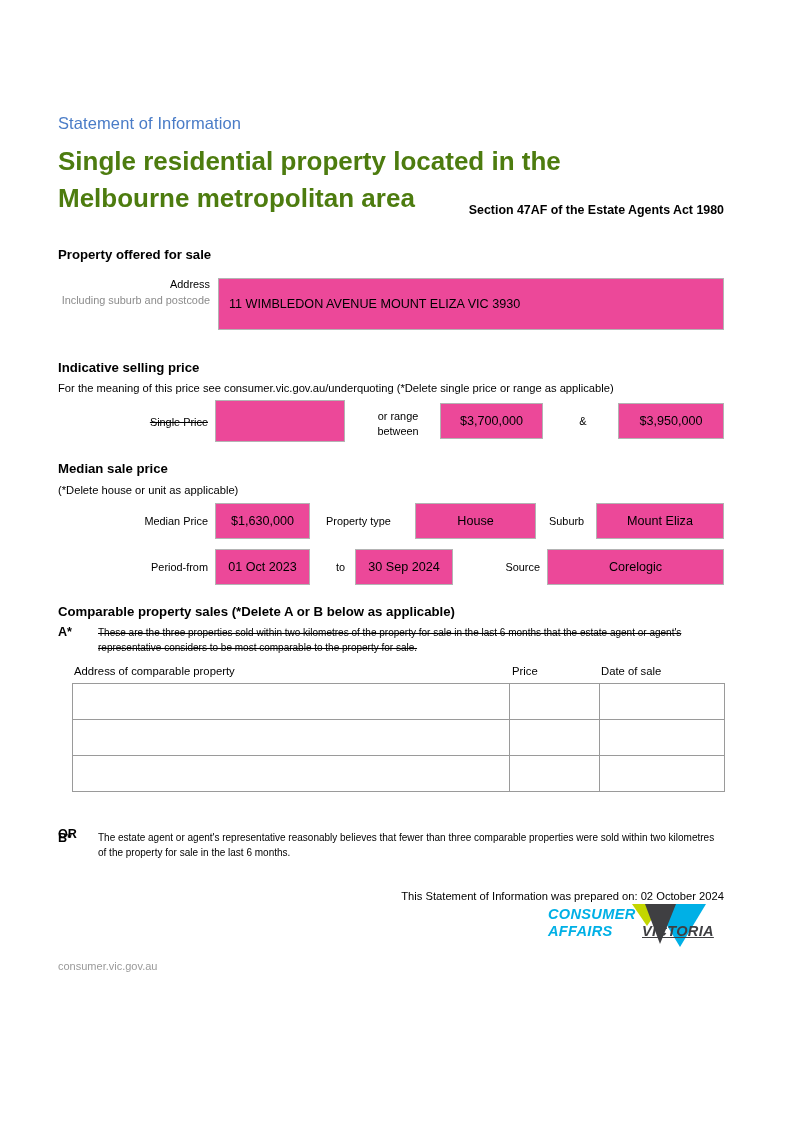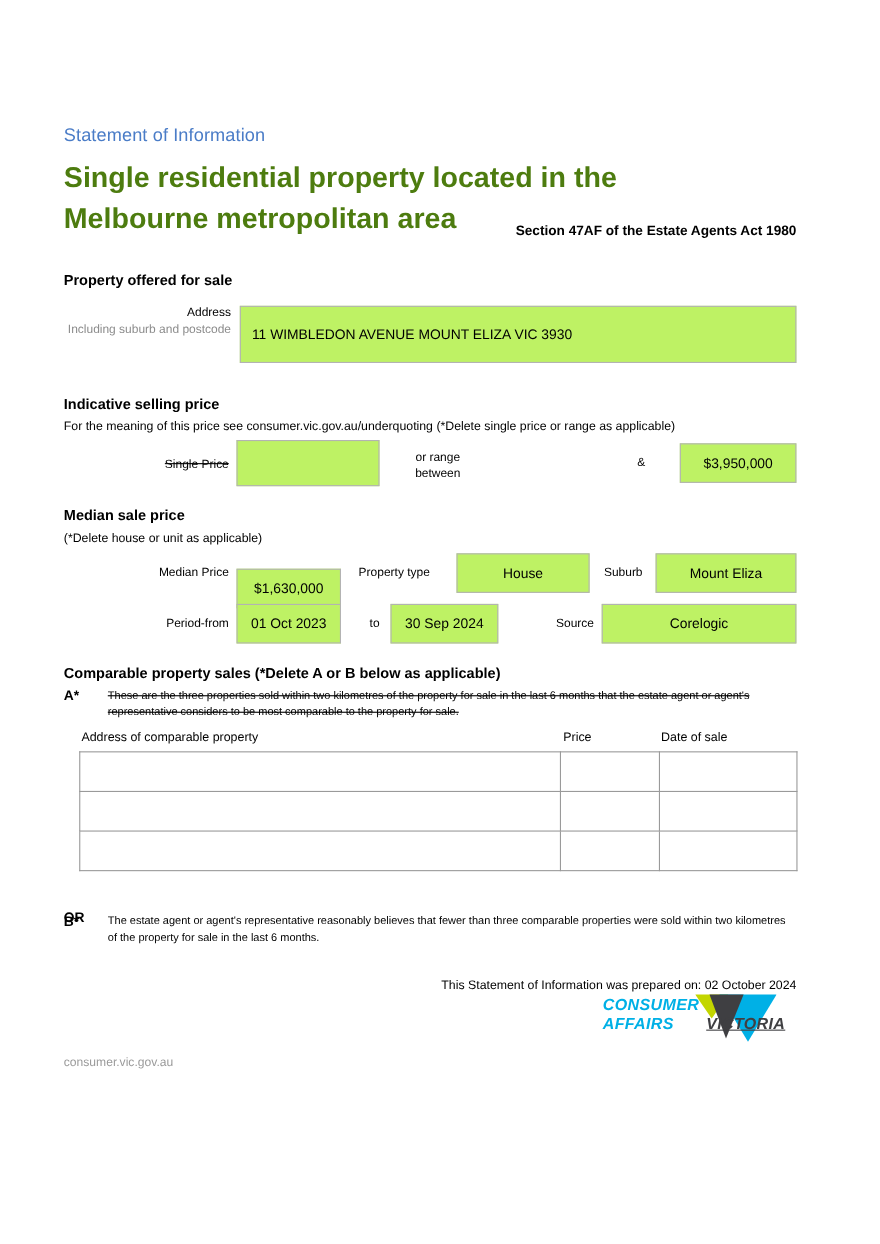--- a/index.html
+++ b/index.html
@@ -67,21 +67,21 @@
     font-size: 10.9px;
     color: #000;
     text-align: right;
   }
   .fld-label.grey { color: #8c8c8c; }
   .strike { text-decoration: line-through; }
 
   .box {
     position: absolute;
     border: 1px solid #b3b3b3;
-    background: #bef264;
+    background: #ec4899;
     box-sizing: border-box;
     display: flex;
     align-items: center;
     font-size: 12.6px;
     color: #000;
   }
   .box.center { justify-content: center; }
   .box.left { justify-content: flex-start; padding-left: 10px; }
 
   .inline-label {
@@ -198,34 +198,37 @@
   <div class="sec-note" style="left:58px; top:382px;">For the meaning of this price see consumer.vic.gov.au/underquoting (*Delete single price or range as applicable)</div>
 
   <div class="fld-label strike" style="left:60px; top:416px; width:148px;">Single Price</div>
 
   <div class="box center" style="left:215px; top:400px; width:130px; height:42px;">
     <span></span>
   </div>
 
   <div class="inline-label center" style="left:363px; top:409px; width:70px; line-height:1.35;">or range between</div>
 
+  <div class="box center" style="left:440px; top:403px; width:103px; height:36px;">
+    <span>$3,700,000</span>
+  </div>
 
   <div class="inline-label center" style="left:563px; top:415px; width:40px;">&amp;</div>
 
   <div class="box center" style="left:618px; top:403px; width:106px; height:36px;">
     <span>$3,950,000</span>
   </div>
 
   <div class="sec-head" style="left:58px; top:461px;">Median sale price</div>
 
   <div class="sec-note" style="left:58px; top:484px;">(*Delete house or unit as applicable)</div>
 
   <div class="fld-label" style="left:60px; top:515px; width:148px;">Median Price</div>
 
-  <div class="box center" style="left:215px; top:503px; width:95px; height:36px;margin-top:14px;">
+  <div class="box center" style="left:215px; top:503px; width:95px; height:36px;">
     <span>$1,630,000</span>
   </div>
 
   <div class="inline-label" style="left:326px; top:515px;">Property type</div>
 
   <div class="box center" style="left:415px; top:503px; width:121px; height:36px;">
     <span>House</span>
   </div>
 
   <div class="inline-label" style="left:549px; top:515px;">Suburb</div>

